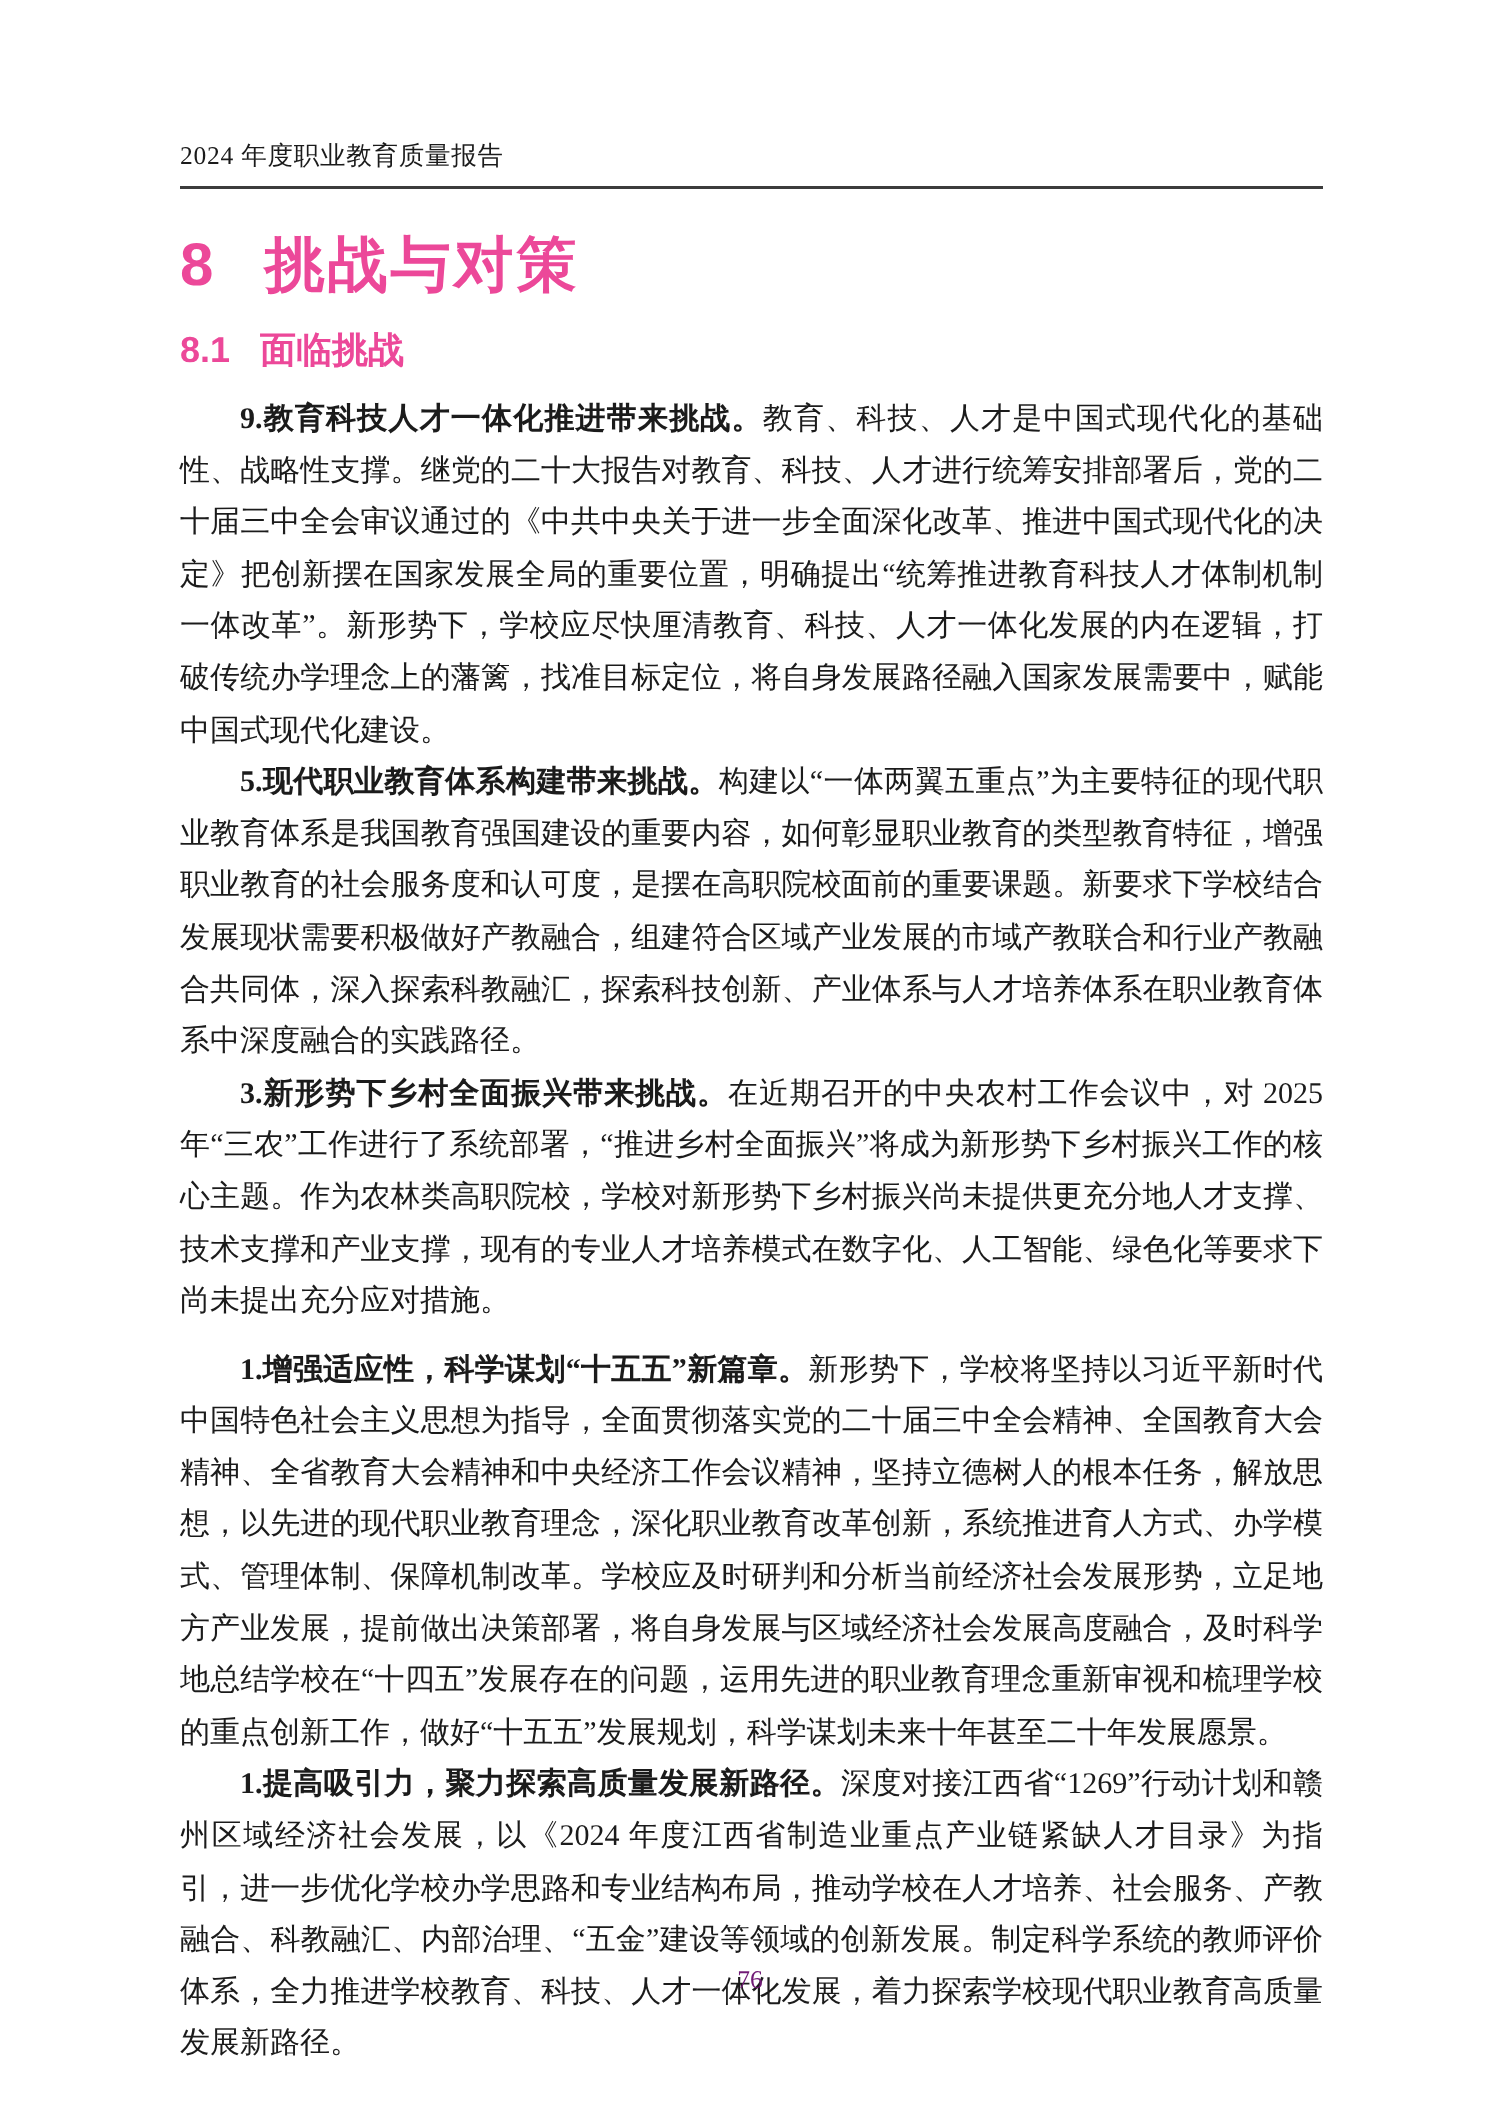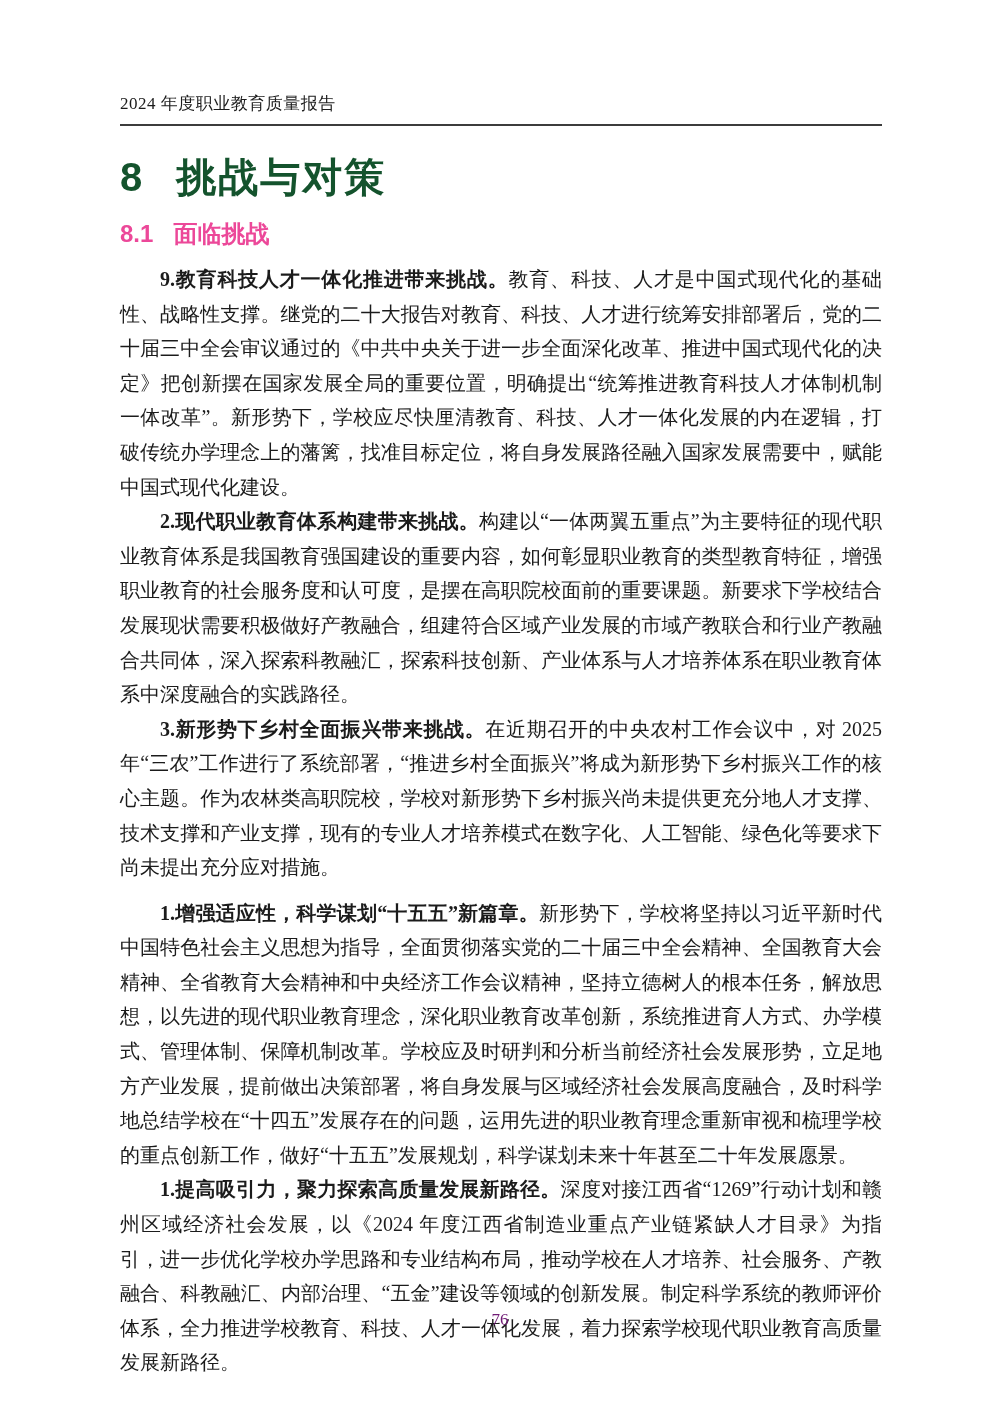--- a/index.html
+++ b/index.html
@@ -22,21 +22,21 @@
     padding-bottom: 9px;
     border-bottom: 2px solid #3c3c3c;
   }
   h1.chapter {
     margin: 26px 0 0 0;
     font-family: "Liberation Sans", "DejaVu Sans", sans-serif;
     font-weight: 700;
     font-size: 40px;
     line-height: 50px;
     letter-spacing: 2px;
-    color: #14532d;
+    color: #ec4899;
   }
   h1.chapter .num { margin-right: 34px; letter-spacing: 0; }
   h2.section {
     margin: 15px 0 0 0;
     font-family: "Liberation Sans", "DejaVu Sans", sans-serif;
     font-weight: 700;
     font-size: 24px;
     line-height: 34px;
     color: #ec4899;
   }
@@ -74,21 +74,21 @@
 
   <h2 class="section">
     <span class="num">8.1</span><span>面临挑战</span>
   </h2>
 
   <div class="body-block">
     <p class="para">
       <span class="lead">9.教育科技人才一体化推进带来挑战。</span><span>教育、科技、人才是中国式现代化的基础性、战略性支撑。继党的二十大报告对教育、科技、人才进行统筹安排部署后，党的二十届三中全会审议通过的《中共中央关于进一步全面深化改革、推进中国式现代化的决定》把创新摆在国家发展全局的重要位置，明确提出“统筹推进教育科技人才体制机制一体改革”。新形势下，学校应尽快厘清教育、科技、人才一体化发展的内在逻辑，打破传统办学理念上的藩篱，找准目标定位，将自身发展路径融入国家发展需要中，赋能中国式现代化建设。</span>
     </p>
     <p class="para">
-      <span class="lead">2.现代职业教育体系构建带来挑战。</span><span>构建以“一体两翼五重点”为主要特征的现代职业教育体系是我国教育强国建设的重要内容，如何彰显职业教育的类型教育特征，增强职业教育的社会服务度和认可度，是摆在高职院校面前的重要课题。新要求下学校结合发展现状需要积极做好产教融合，组建符合区域产业发展的市域产教联合和行业产教融合共同体，深入探索科教融汇，探索科技创新、产业体系与人才培养体系在职业教育体系中深度融合的实践路径。</span>
+      <span class="lead">5.现代职业教育体系构建带来挑战。</span><span>构建以“一体两翼五重点”为主要特征的现代职业教育体系是我国教育强国建设的重要内容，如何彰显职业教育的类型教育特征，增强职业教育的社会服务度和认可度，是摆在高职院校面前的重要课题。新要求下学校结合发展现状需要积极做好产教融合，组建符合区域产业发展的市域产教联合和行业产教融合共同体，深入探索科教融汇，探索科技创新、产业体系与人才培养体系在职业教育体系中深度融合的实践路径。</span>
     </p>
     <p class="para">
       <span class="lead">3.新形势下乡村全面振兴带来挑战。</span><span>在近期召开的中央农村工作会议中，对 2025 年“三农”工作进行了系统部署，“推进乡村全面振兴”将成为新形势下乡村振兴工作的核心主题。作为农林类高职院校，学校对新形势下乡村振兴尚未提供更充分地人才支撑、技术支撑和产业支撑，现有的专业人才培养模式在数字化、人工智能、绿色化等要求下尚未提出充分应对措施。</span>
     </p>
   </div>
 
 
   <div class="body-block">
     <p class="para">
       <span class="lead">1.增强适应性，科学谋划“十五五”新篇章。</span><span>新形势下，学校将坚持以习近平新时代中国特色社会主义思想为指导，全面贯彻落实党的二十届三中全会精神、全国教育大会精神、全省教育大会精神和中央经济工作会议精神，坚持立德树人的根本任务，解放思想，以先进的现代职业教育理念，深化职业教育改革创新，系统推进育人方式、办学模式、管理体制、保障机制改革。学校应及时研判和分析当前经济社会发展形势，立足地方产业发展，提前做出决策部署，将自身发展与区域经济社会发展高度融合，及时科学地总结学校在“十四五”发展存在的问题，运用先进的职业教育理念重新审视和梳理学校的重点创新工作，做好“十五五”发展规划，科学谋划未来十年甚至二十年发展愿景。</span>

